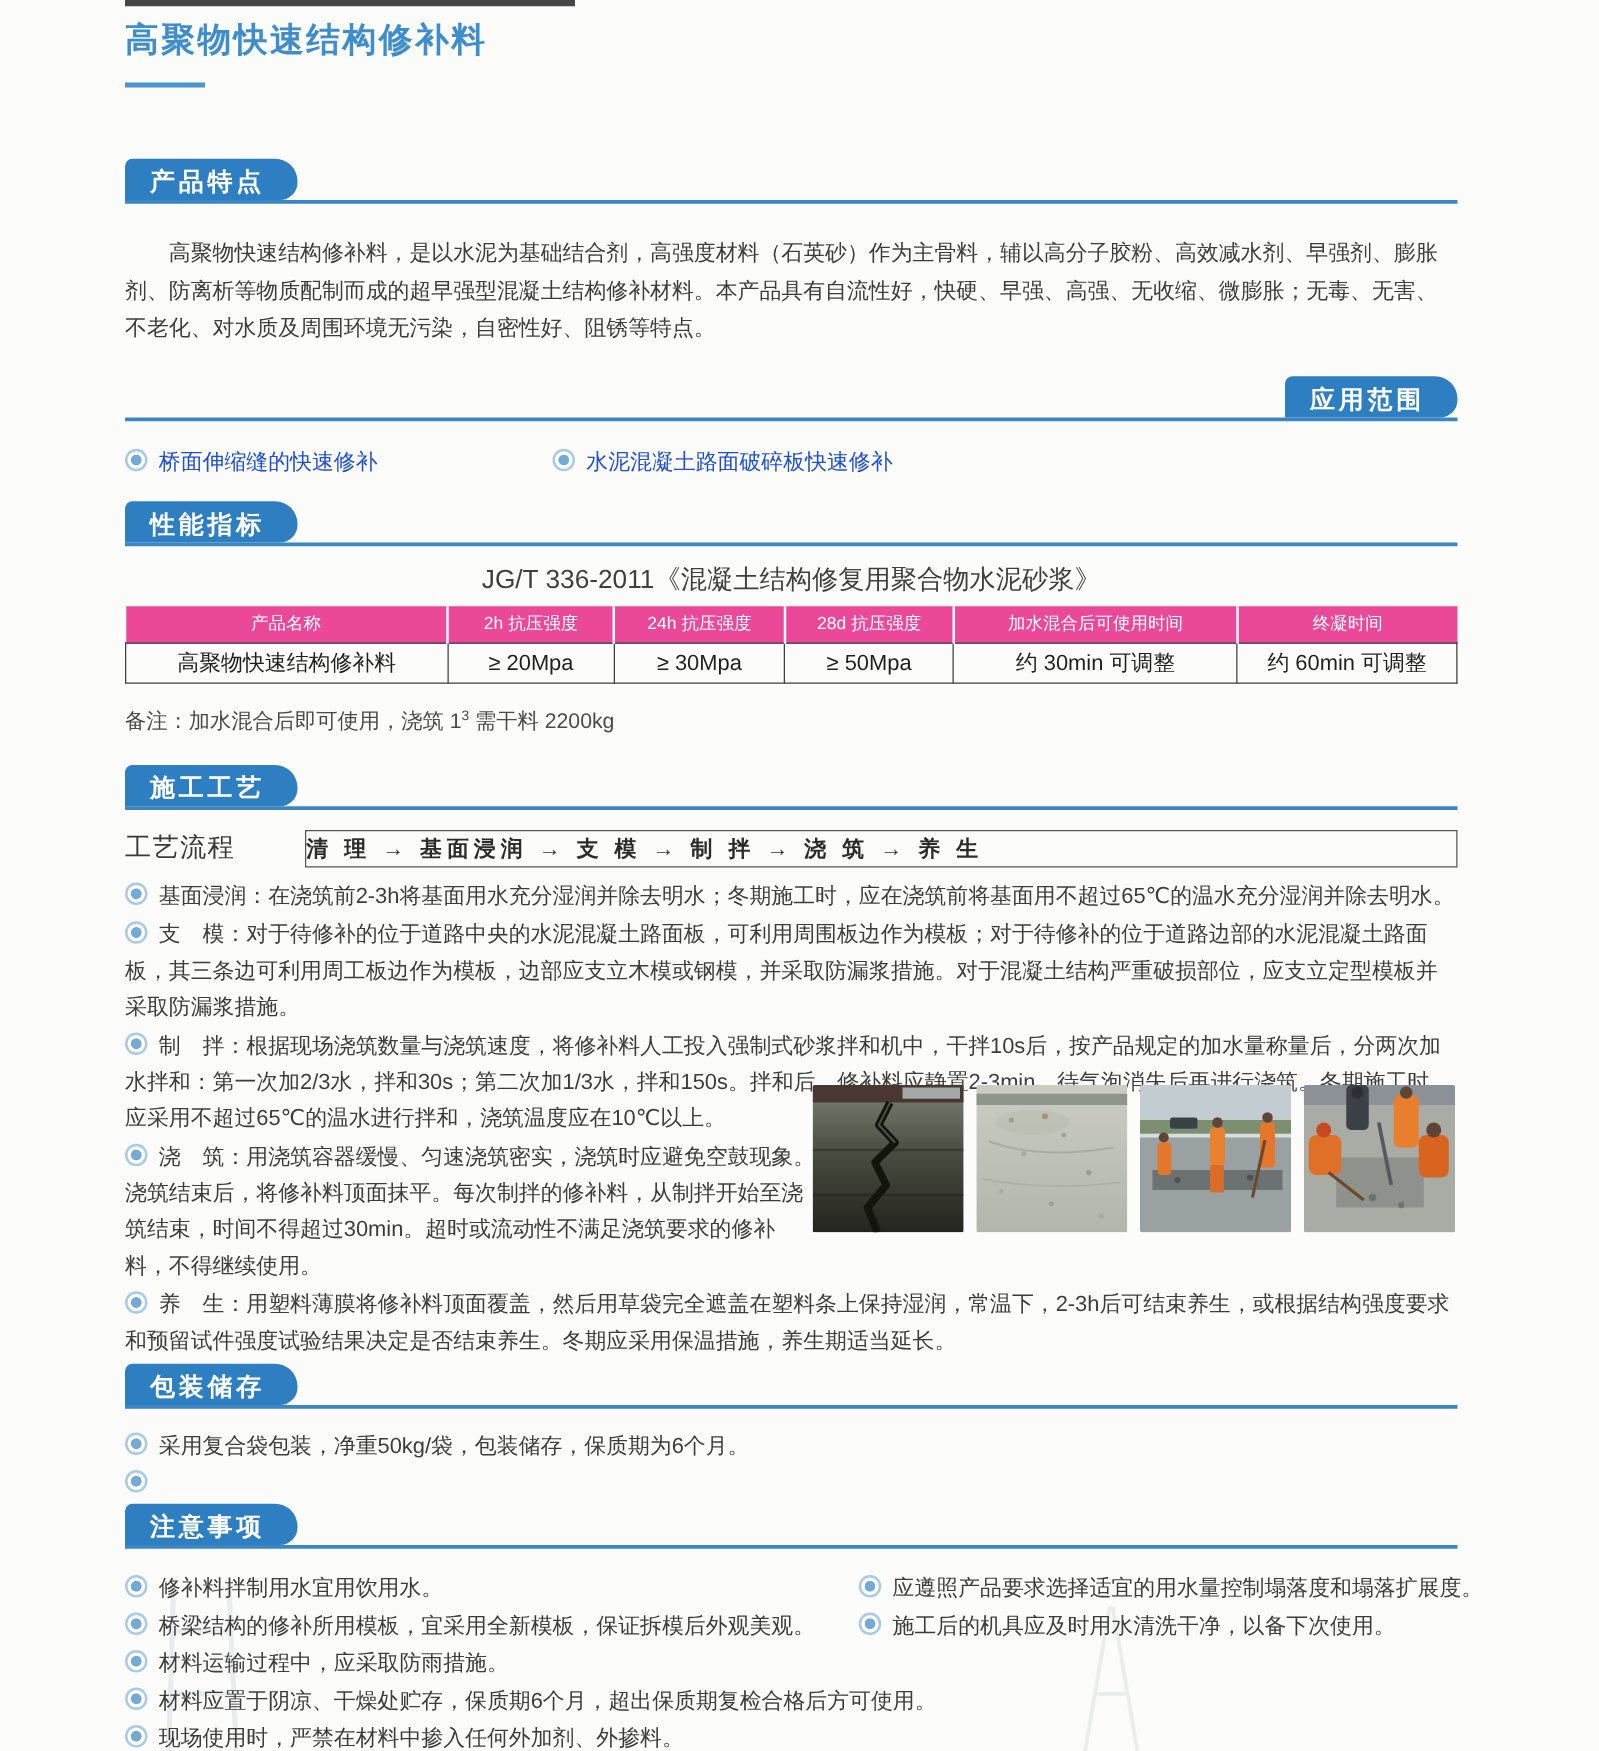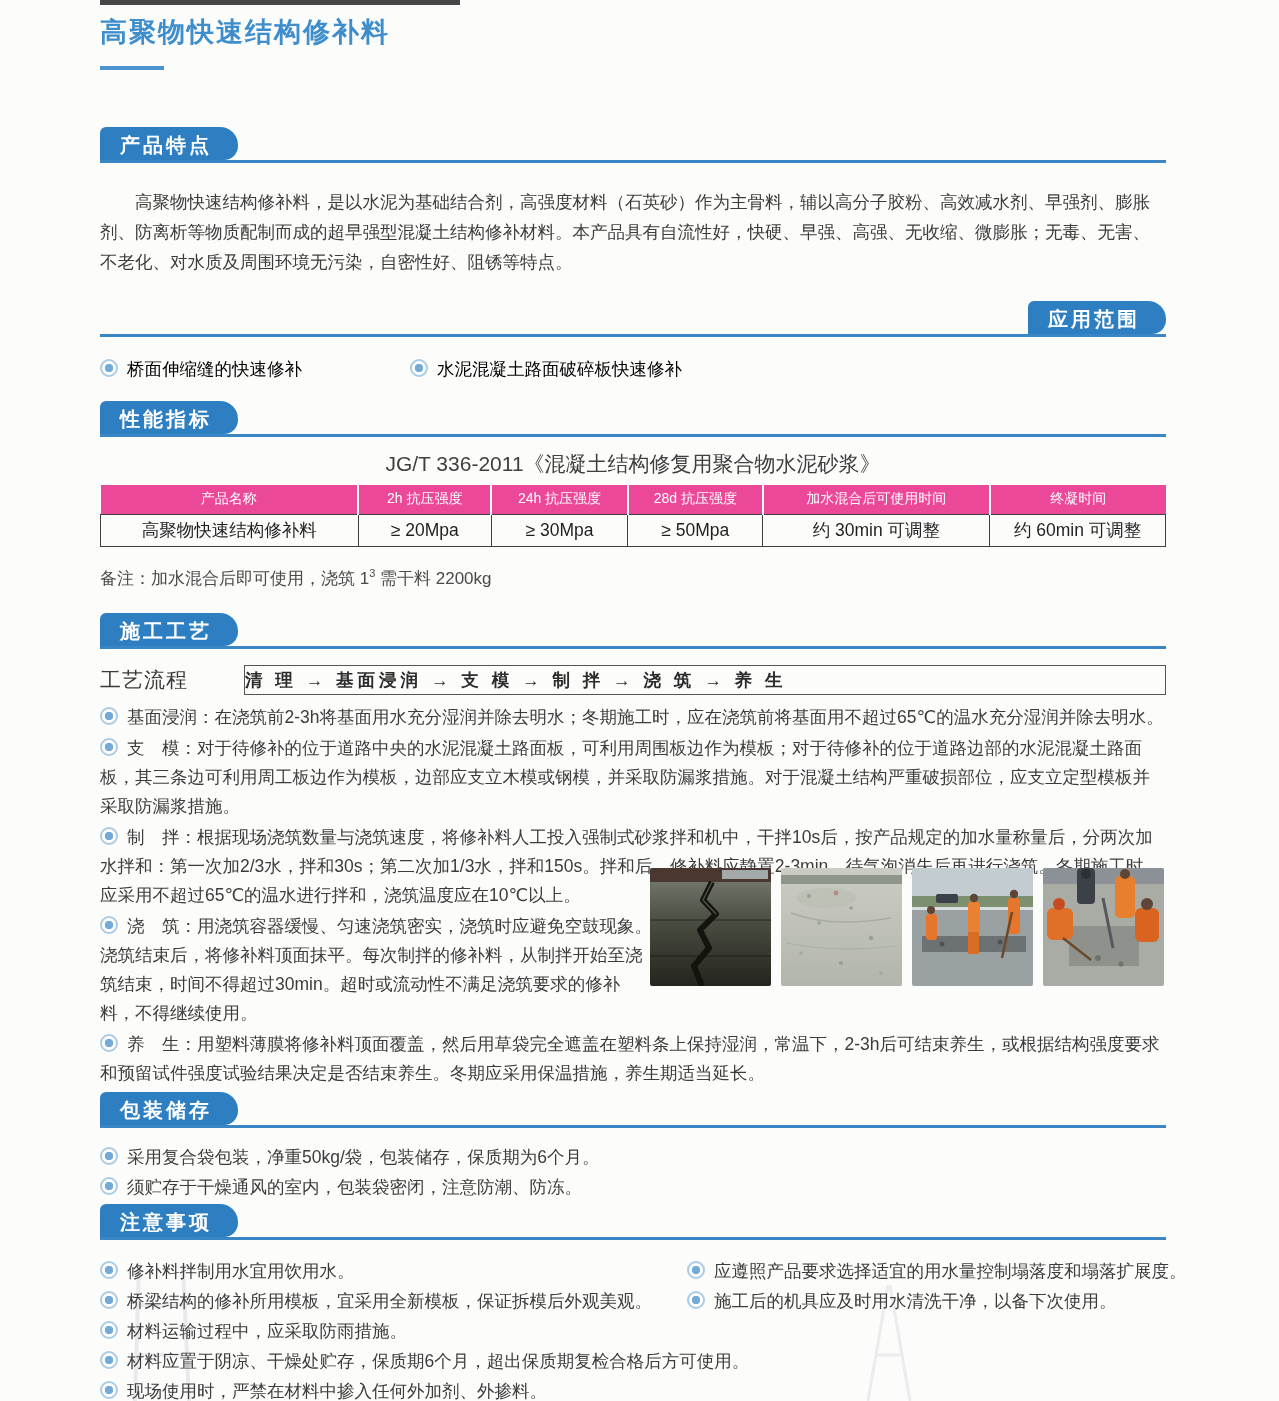--- a/index.html
+++ b/index.html
@@ -19,21 +19,21 @@
   .mt-perf { margin-top:17px; }
   .mt-proc { margin-top:22px; }
   .mt-storage { margin-top:4px; }
   .mt-notes { margin-top:2px; }
 
   .body-text { margin:24px 0 0; font-size:17.5px; line-height:30px; color:#3c3c3c; text-indent:2em; }
 
   .dot { display:inline-block; width:14px; height:14px; border-radius:50%; border:2px solid #a9cbe5;
          background:radial-gradient(circle,#74abd6 0 4px,#ffffff 4.5px); vertical-align:-2px; margin-right:9px; }
 
-  .bullet-row { margin-top:17px; display:flex; font-size:17.5px; line-height:30px; color:#000000; }
+  .bullet-row { margin-top:17px; display:flex; font-size:17.5px; line-height:30px; color:#1d4ed8;gap:32px; }
   .bullet-row .b-item-0 { width:310px; }
 
   .caption { margin-top:14px; text-align:center; font-size:21px; line-height:26px; color:#3f3f3f; }
 
   table.perf { margin-top:8px; width:100%; border-collapse:collapse; }
   table.perf thead th { background:#ec4899; color:#fff; font-weight:normal; font-size:14px; padding:5px 2px 6px; border-left:2px solid #fff; }
   table.perf thead th:first-child { border-left:none; }
   table.perf tbody td { border:1px solid #3f3f3f; text-align:center; font-size:17.5px; color:#1f1f1f; padding:3px 2px 4px; }
 
   .table-note { margin-top:14px; font-size:17px; line-height:24px; color:#4a4a4a; }
@@ -152,21 +152,21 @@
       <p class="step"><span class="dot"></span><span>制　拌：根据现场浇筑数量与浇筑速度，将修补料人工投入强制式砂浆拌和机中，干拌10s后，按产品规定的加水量称量后，分两次加水拌和：第一次加2/3水，拌和30s；第二次加1/3水，拌和150s。拌和后，修补料应静置2-3min，待气泡消失后再进行浇筑。冬期施工时，应采用不超过65℃的温水进行拌和，浇筑温度应在10℃以上。</span></p>
       <p class="step step-pour"><span class="dot"></span><span>浇　筑：用浇筑容器缓慢、匀速浇筑密实，浇筑时应避免空鼓现象。浇筑结束后，将修补料顶面抹平。每次制拌的修补料，从制拌开始至浇筑结束，时间不得超过30min。超时或流动性不满足浇筑要求的修补料，不得继续使用。</span></p>
       <p class="step"><span class="dot"></span><span>养　生：用塑料薄膜将修补料顶面覆盖，然后用草袋完全遮盖在塑料条上保持湿润，常温下，2-3h后可结束养生，或根据结构强度要求和预留试件强度试验结果决定是否结束养生。冬期应采用保温措施，养生期适当延长。</span></p>
     </div>
 
     <div class="sec mt-storage">
       <span class="tab">包装储存</span>
     </div>
     <div class="storage-list">
       <p class="storage-item"><span class="dot"></span><span>采用复合袋包装，净重50kg/袋，包装储存，保质期为6个月。</span></p>
-      <p class="storage-item"><span class="dot"></span><span>须贮存于干燥通风的室内，包装袋密闭，注意防潮、防冻。</span></p>
+      <p class="storage-item"><span class="dot"></span></p>
     </div>
 
     <div class="sec mt-notes">
       <span class="tab">注意事项</span>
     </div>
     <div class="notes-body">
       <div>
         <p class="note-item"><span class="dot"></span><span>修补料拌制用水宜用饮用水。</span></p>
         <p class="note-item"><span class="dot"></span><span>桥梁结构的修补所用模板，宜采用全新模板，保证拆模后外观美观。</span></p>
         <p class="note-item"><span class="dot"></span><span>材料运输过程中，应采取防雨措施。</span></p>

